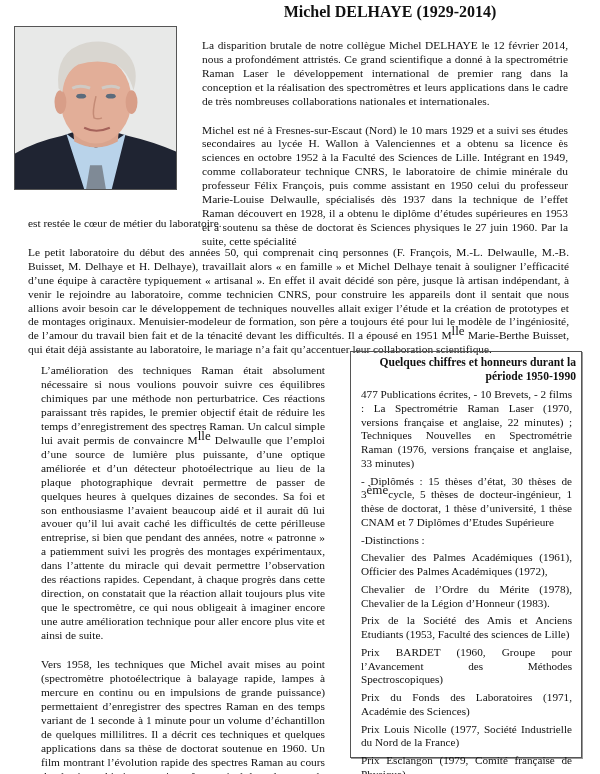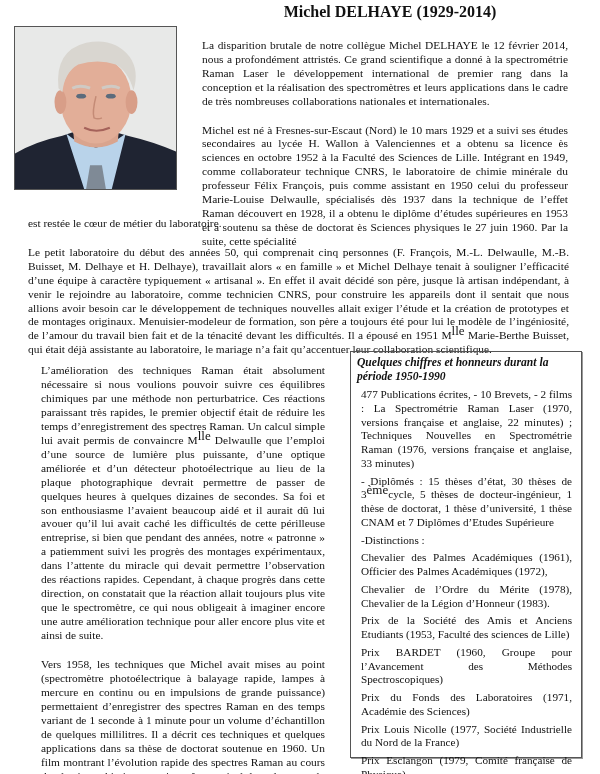--- a/index.html
+++ b/index.html
@@ -31,21 +31,21 @@
     position: absolute; left: 26px; top: 349px; width: 314px; text-align: justify;
     line-height: 13.95px;
   }
   .box {
     position: absolute; left: 350px; top: 351px; width: 232px; height: 407px;
     border: 1.5px solid #555; box-sizing: border-box;
     padding: 4px 5px 4px 6px; text-align: justify;
     font-size: 11.2px; line-height: 13.75px;
     box-shadow: 1px 1px 0 #999;
   }
-  .box .box-title { font-weight: bold; text-align: left; font-size: 11.6px; line-height: 14px; font-style: italic; }
+  .box .box-title { font-weight: bold; text-align: right; font-size: 11.6px; line-height: 14px; }
   .box p { margin: 4px; }
   sup { font-size: 13px; line-height: 0; vertical-align: 4px; }
 </style>
 </head>
 <body>
 
 <div class="title">Michel DELHAYE (1929-2014)</div>
 
 <div class="photo" title="Portrait of Michel Delhaye, elderly man with white hair, dark suit, light blue shirt and tie">
   <svg viewBox="0 0 163 164" preserveAspectRatio="none">

